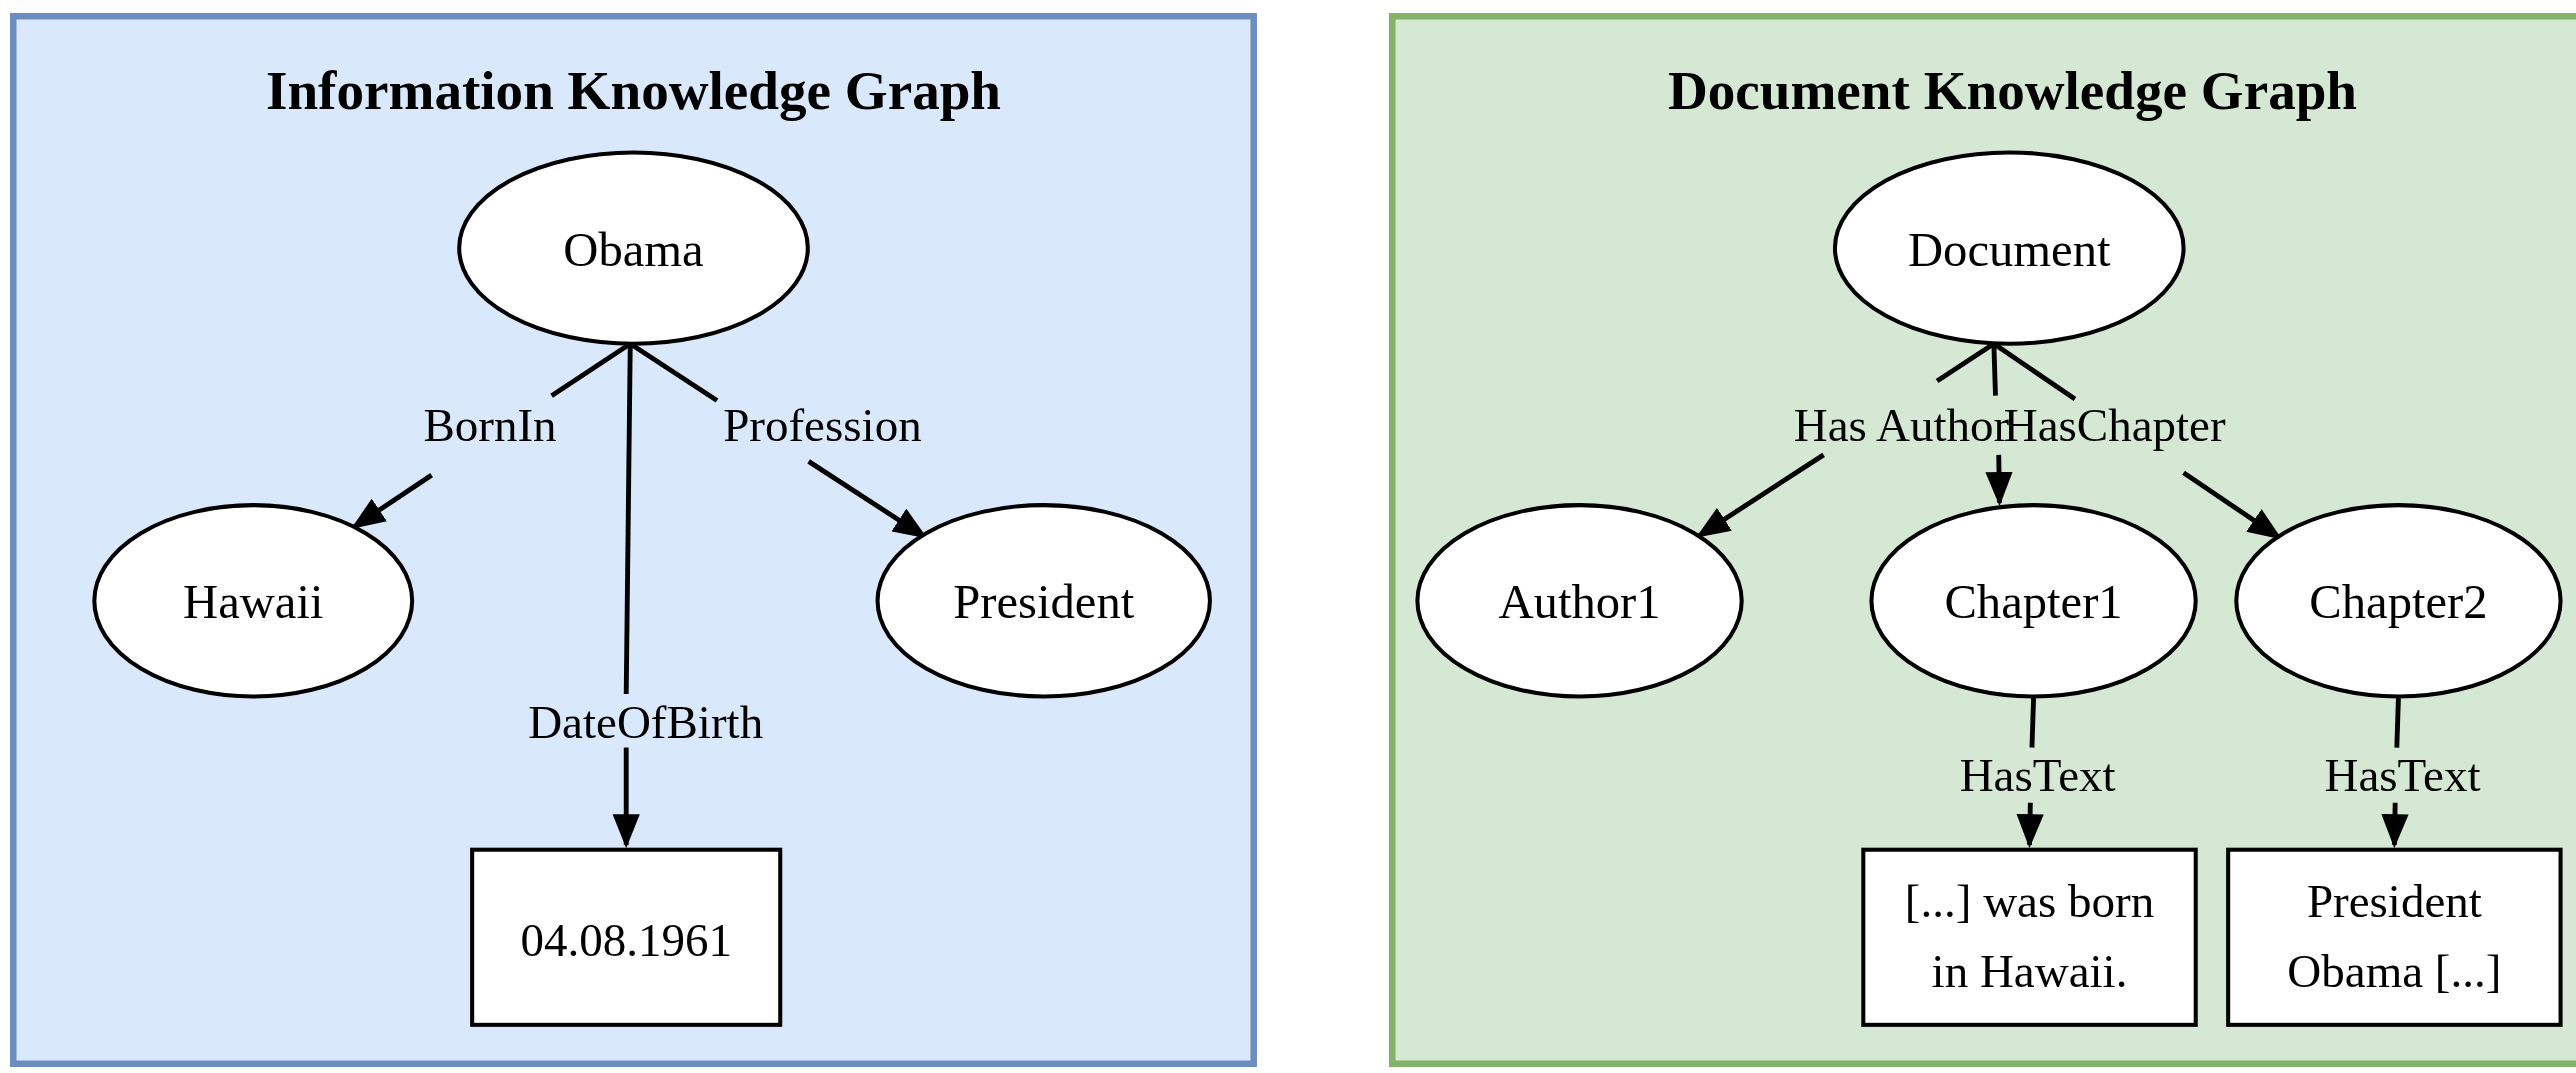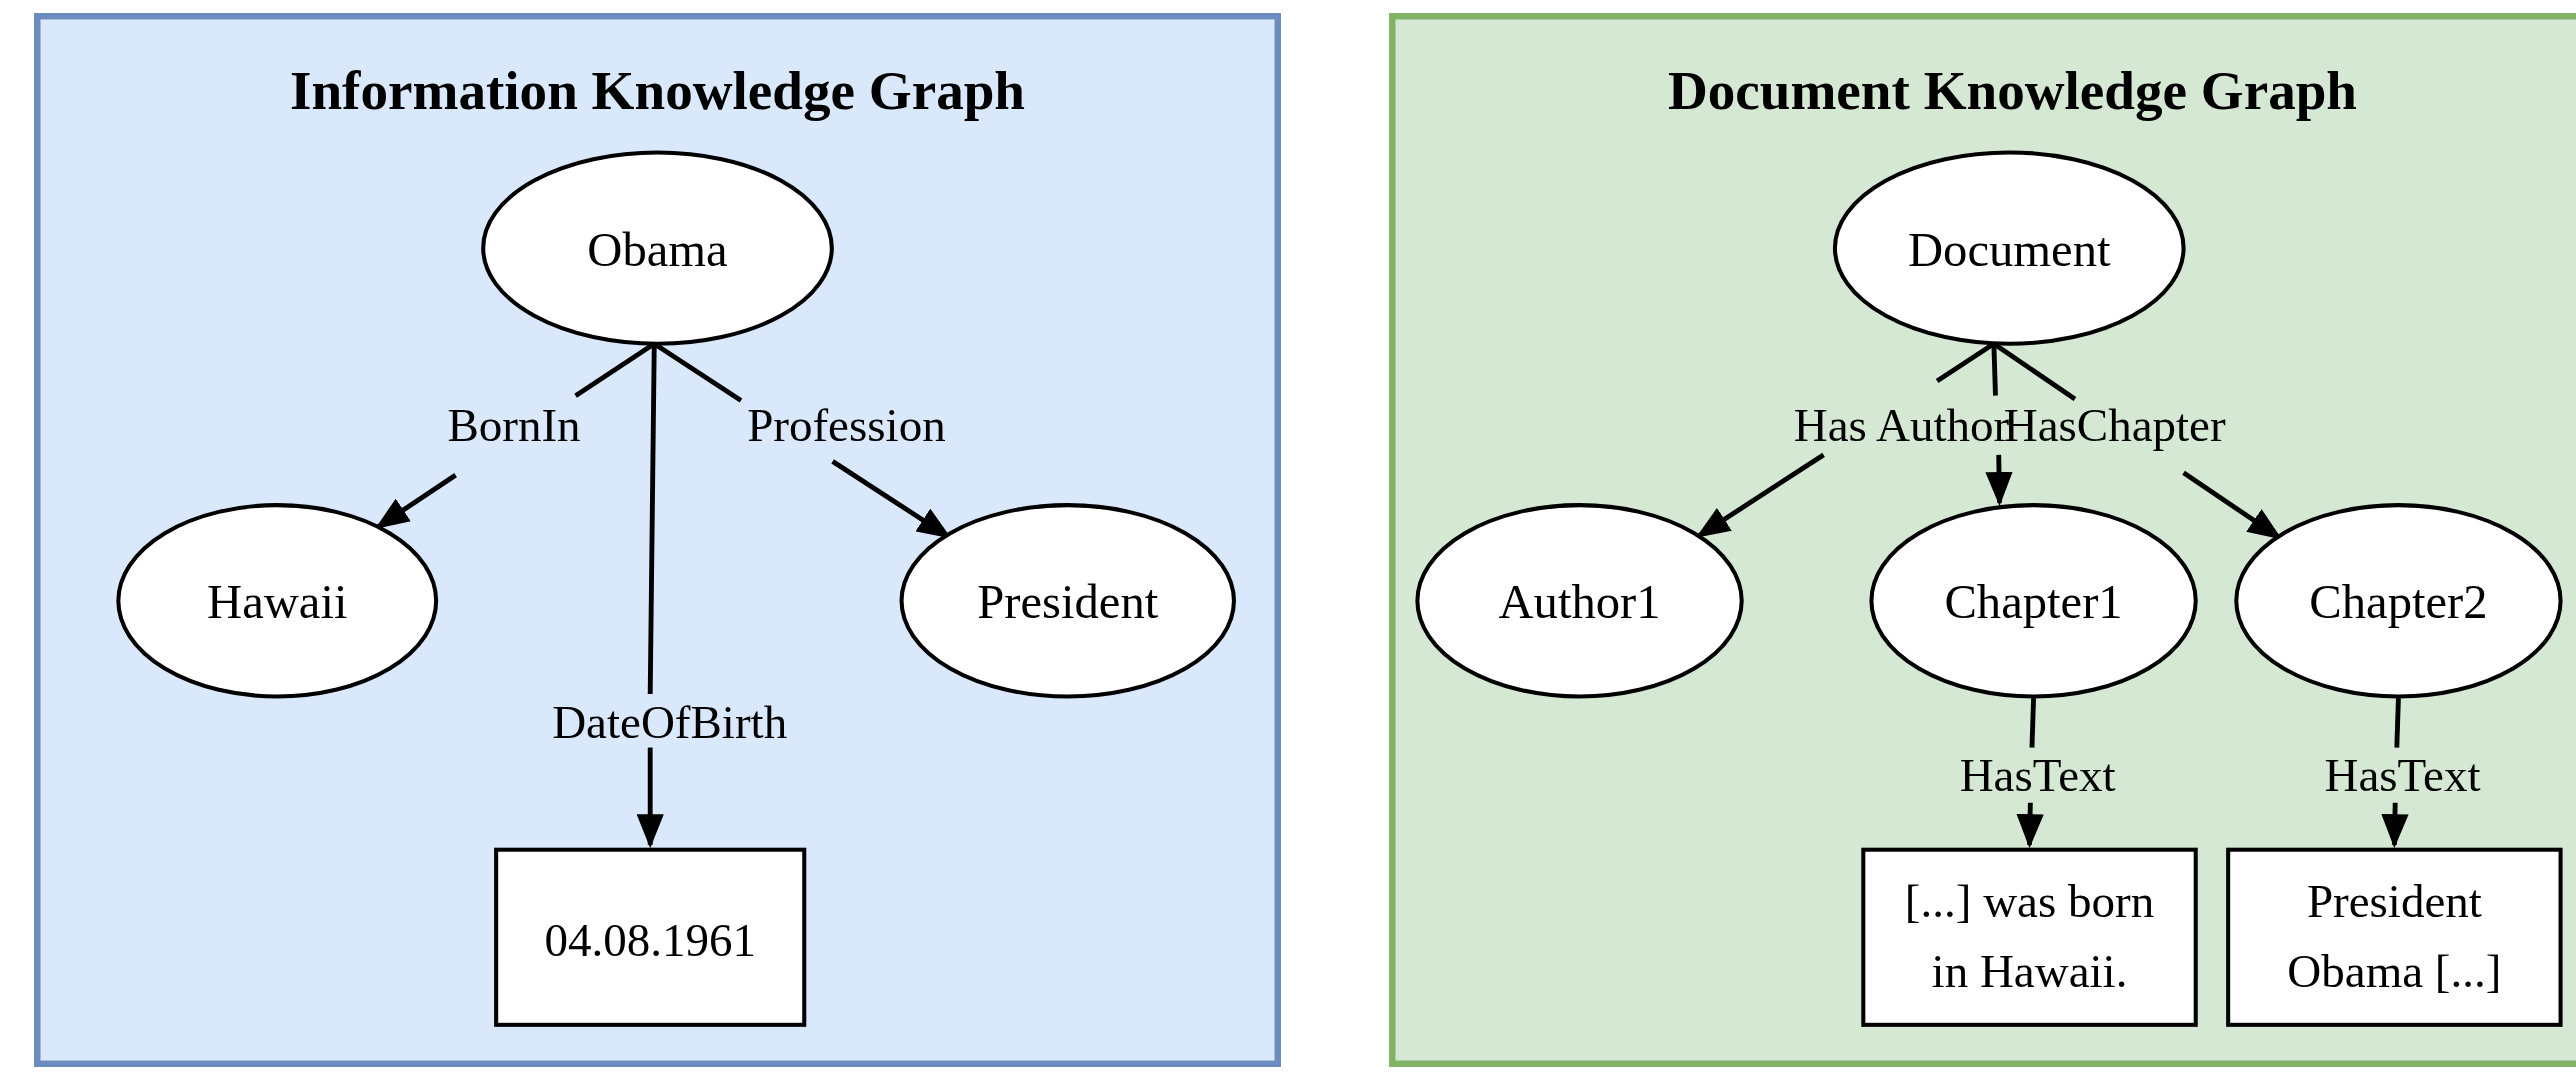--- a/index.html
+++ b/index.html
@@ -1,17 +1,17 @@
 <!DOCTYPE html>
 <html style="font-size:13px"><head>
 <meta charset="utf-8">
 <style>
   html,body{margin:0;padding:0;background:#ffffff;width:2576px;height:1074px;position:relative;overflow:hidden;}
   .panel{position:absolute;top:13px;width:1247px;height:1054px;}
-  #panel-left{left:9.7px;margin-left:24px;}
+  #panel-left{left:9.7px;}
   #panel-right{left:1389px;}
   svg{display:block;width:100%;height:100%;}
   text{font-family:"Liberation Serif", serif;fill:#000000;}
   .title{font-size:68px;font-weight:bold;text-anchor:middle;}
   .nlabel{font-size:60px;text-anchor:middle;dominant-baseline:central;}
   .elabel{font-size:58px;text-anchor:middle;dominant-baseline:central;}
   .btext{font-size:58px;text-anchor:middle;dominant-baseline:central;}
   .shape{fill:#ffffff;stroke:#000000;stroke-width:5px;}
   .edge{stroke:#000000;stroke-width:6px;fill:none;}
   .panel-bg{stroke-width:8px;}

